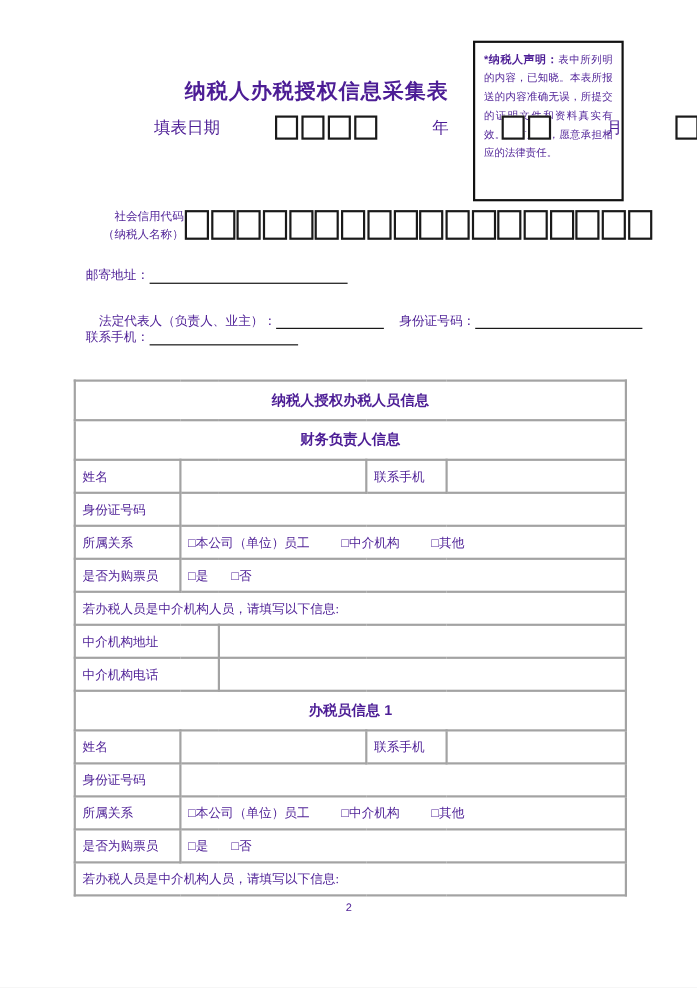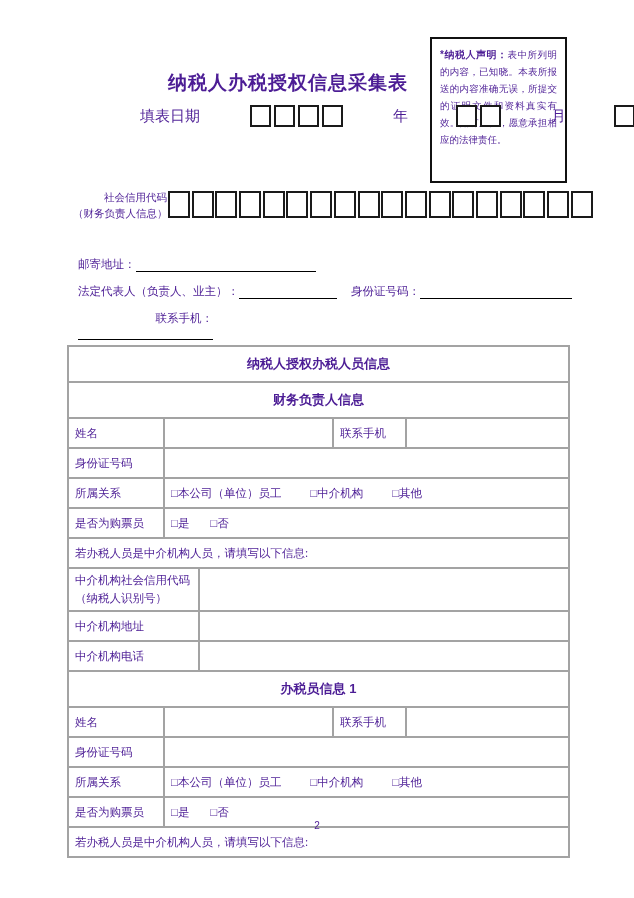--- a/index.html
+++ b/index.html
@@ -38,21 +38,21 @@
   
   .cc-label{
     position:absolute;left:73px;top:190px;width:94px;
     font-size:10.5px;line-height:1.55;text-align:right;white-space:nowrap;
   }
   .cc-boxes{position:absolute;left:168px;top:191px;display:flex;gap:1.7px;}
   .cc-boxes .cbox{width:22px;height:27px;border:2px solid #1a1a1a;box-sizing:border-box;background:#fff;}
   
   .fieldline{position:absolute;left:78px;font-size:11.5px;display:flex;align-items:flex-end;white-space:nowrap;}
   .u{display:inline-block;border-bottom:1px solid #000;height:13px;}
-  .fl-name{top:230px;}  .fl-addr{top:257px;align-items:flex-end;}  .fl-legal{top:284px;}  .fl-phone{top:311px;flex-direction:column;}
+  .fl-name{top:230px;}  .fl-addr{top:243px;align-items:flex-end;}  .fl-legal{top:284px;margin-left:12px;}  .fl-phone{top:299px;}
   .gap10{width:14px;}
   
   table.authtbl{
     position:absolute;left:67px;top:345px;width:501px;
     border-collapse:collapse;table-layout:fixed;
     font-size:11.5px;
   }
   .authtbl td{
     border:2px solid #a3a3a3;
     padding:2px 6px;vertical-align:middle;overflow:hidden;
@@ -98,21 +98,21 @@
     <span class="unit">月</span>
     <span class="boxgroup">
         <span class="cbox"></span>
         <span class="cbox"></span>
       </span>
     <span class="unit">日</span>
   </div>
 
   <div class="cc-label">
     <div>社会信用代码</div>
-    <div>（财务负责人信息）</div>
+    <div>（纳税人名称）</div>
   </div>
   <div class="cc-boxes">
       <span class="cbox"></span>
       <span class="cbox"></span>
       <span class="cbox"></span>
       <span class="cbox"></span>
       <span class="cbox"></span>
       <span class="cbox"></span>
       <span class="cbox"></span>
       <span class="cbox"></span>
@@ -181,24 +181,20 @@
         <td class="lblcell">是否为购票员</td>
         <td class="valcell" colspan="4">
           <span class="opt2">□是</span>
           <span>□否</span>
         </td>
       </tr>
       <tr>
         <td class="notecell" colspan="5">若办税人员是中介机构人员，请填写以下信息:</td>
       </tr>
       <tr>
-        <td class="tall" colspan="2">中介机构社会信用代码（纳税人识别号）</td>
-        <td class="valcell" colspan="3"></td>
-      </tr>
-      <tr>
         <td class="lblcell" colspan="2">中介机构地址</td>
         <td class="valcell" colspan="3"></td>
       </tr>
       <tr>
         <td class="lblcell" colspan="2">中介机构电话</td>
         <td class="valcell" colspan="3"></td>
       </tr>
       <tr>
         <td class="hdr" colspan="5">办税员信息 1</td>
       </tr>

